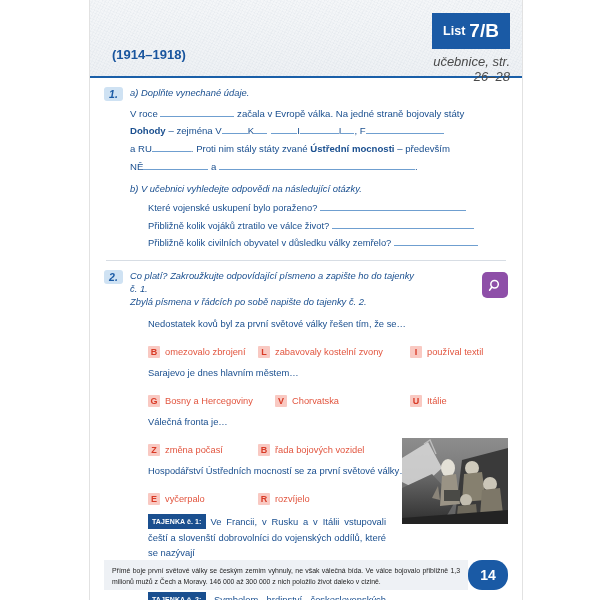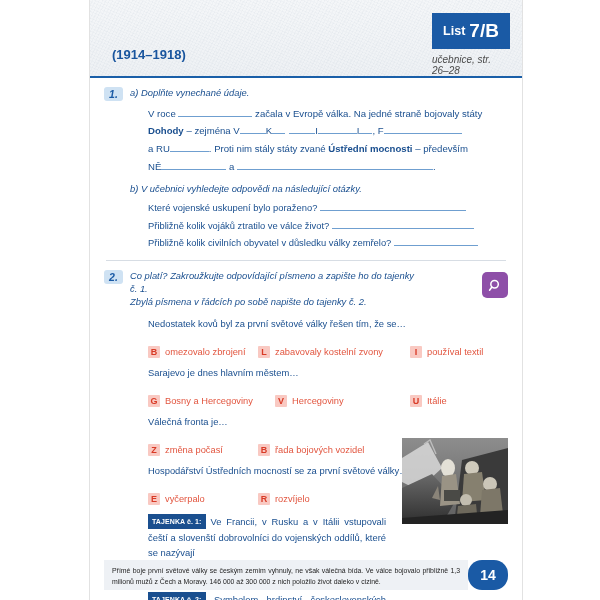--- a/index.html
+++ b/index.html
@@ -43,38 +43,38 @@
     width: 78px; height: 36px;
     background: #1a5aa5;
     color: #ffffff;
     display: flex; align-items: center; justify-content: center;
     gap: 4px;
   }
   .list-badge .lbl { font-size: 12.5px; font-weight: bold; }
   .list-badge .num { font-size: 19px; font-weight: bold; }
   .src-note {
     position: absolute; right: 12px; top: 54px;
-    width: 78px; text-align: left;
-    font-size: 10px; font-style: italic; color: #4a4a4a;
+    width: 78px; text-align: right;
+    font-size: 13px; font-style: italic; color: #4a4a4a;
   }
   
   .body { position: relative; padding: 0 14px; }
   .exwrap { position: relative; padding-left: 26px; margin-top: 9px; }
   .exnum {
     position: absolute; left: 0; top: 0;
     width: 19px; height: 14px;
     background: #cfe2f3; border-radius: 3px;
     color: #1a5aa5; font-size: 10.5px; font-weight: bold; font-style: italic;
     display: flex; align-items: center; justify-content: center;
   }
   .q-instr {
     color: #1a4f8f; font-size: 9.4px; font-style: italic;
     line-height: 1.35;
   }
-  .fill-block { margin: 5px 0 0 18px; }
+  .fill-block { margin: 5px 0 0 0; }
   .fill-line {
     color: #1a4f8f; font-size: 9.6px;
     line-height: 1.85;
     white-space: nowrap;
   }
   .fill-line b { font-weight: bold; }
   .u { display: inline-block; border-bottom: 1px solid #6f9fd0; vertical-align: baseline; height: 10px; }
   .sep { display:inline-block; width:4px; }
   
   .qlist { margin: 4px 0 0 18px; }
@@ -269,21 +269,21 @@
           <span class="letter">I</span><span class="otext">používal textil</span>
         </div>
       </div>
 
       <div class="prompt">Sarajevo je dnes hlavním městem…</div>
       <div class="opts">
         <div class="opt" style="left:0px">
           <span class="letter">G</span><span class="otext">Bosny a Hercegoviny</span>
         </div>
         <div class="opt" style="left:127px">
-          <span class="letter">V</span><span class="otext">Hercegoviny</span>
+          <span class="letter">V</span><span class="otext">Chorvatska</span>
         </div>
         <div class="opt" style="left:262px">
           <span class="letter">U</span><span class="otext">Itálie</span>
         </div>
       </div>
 
       <div class="prompt">Válečná fronta je…</div>
       <div class="opts">
         <div class="opt" style="left:0px">
           <span class="letter">Z</span><span class="otext">změna počasí</span>

